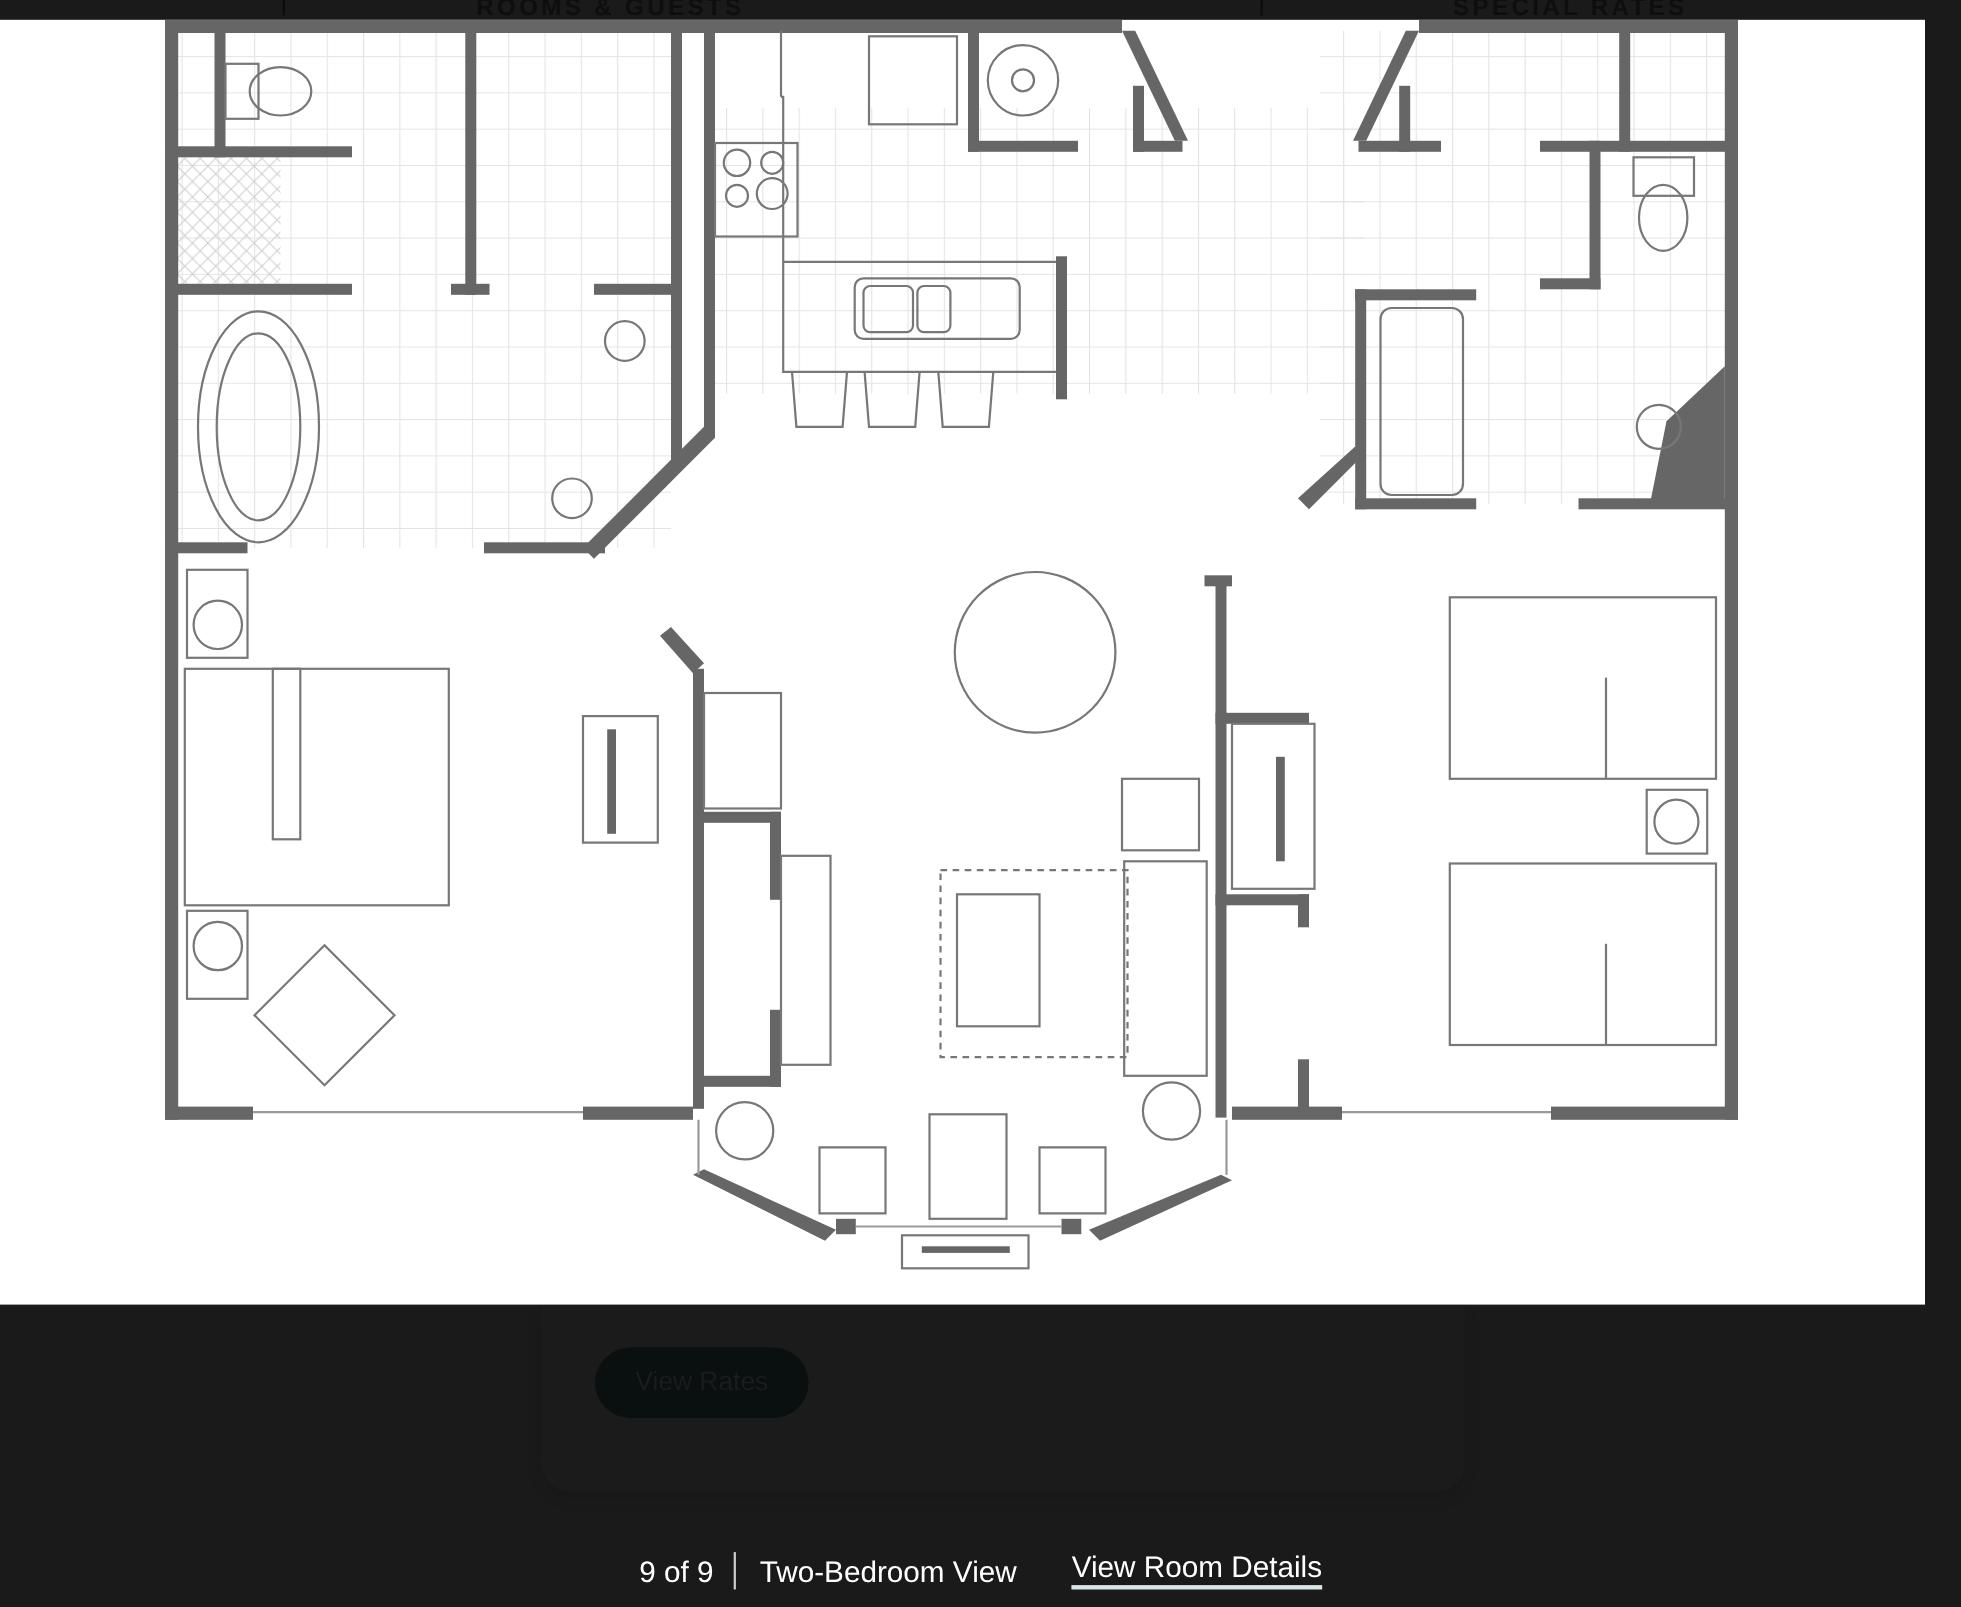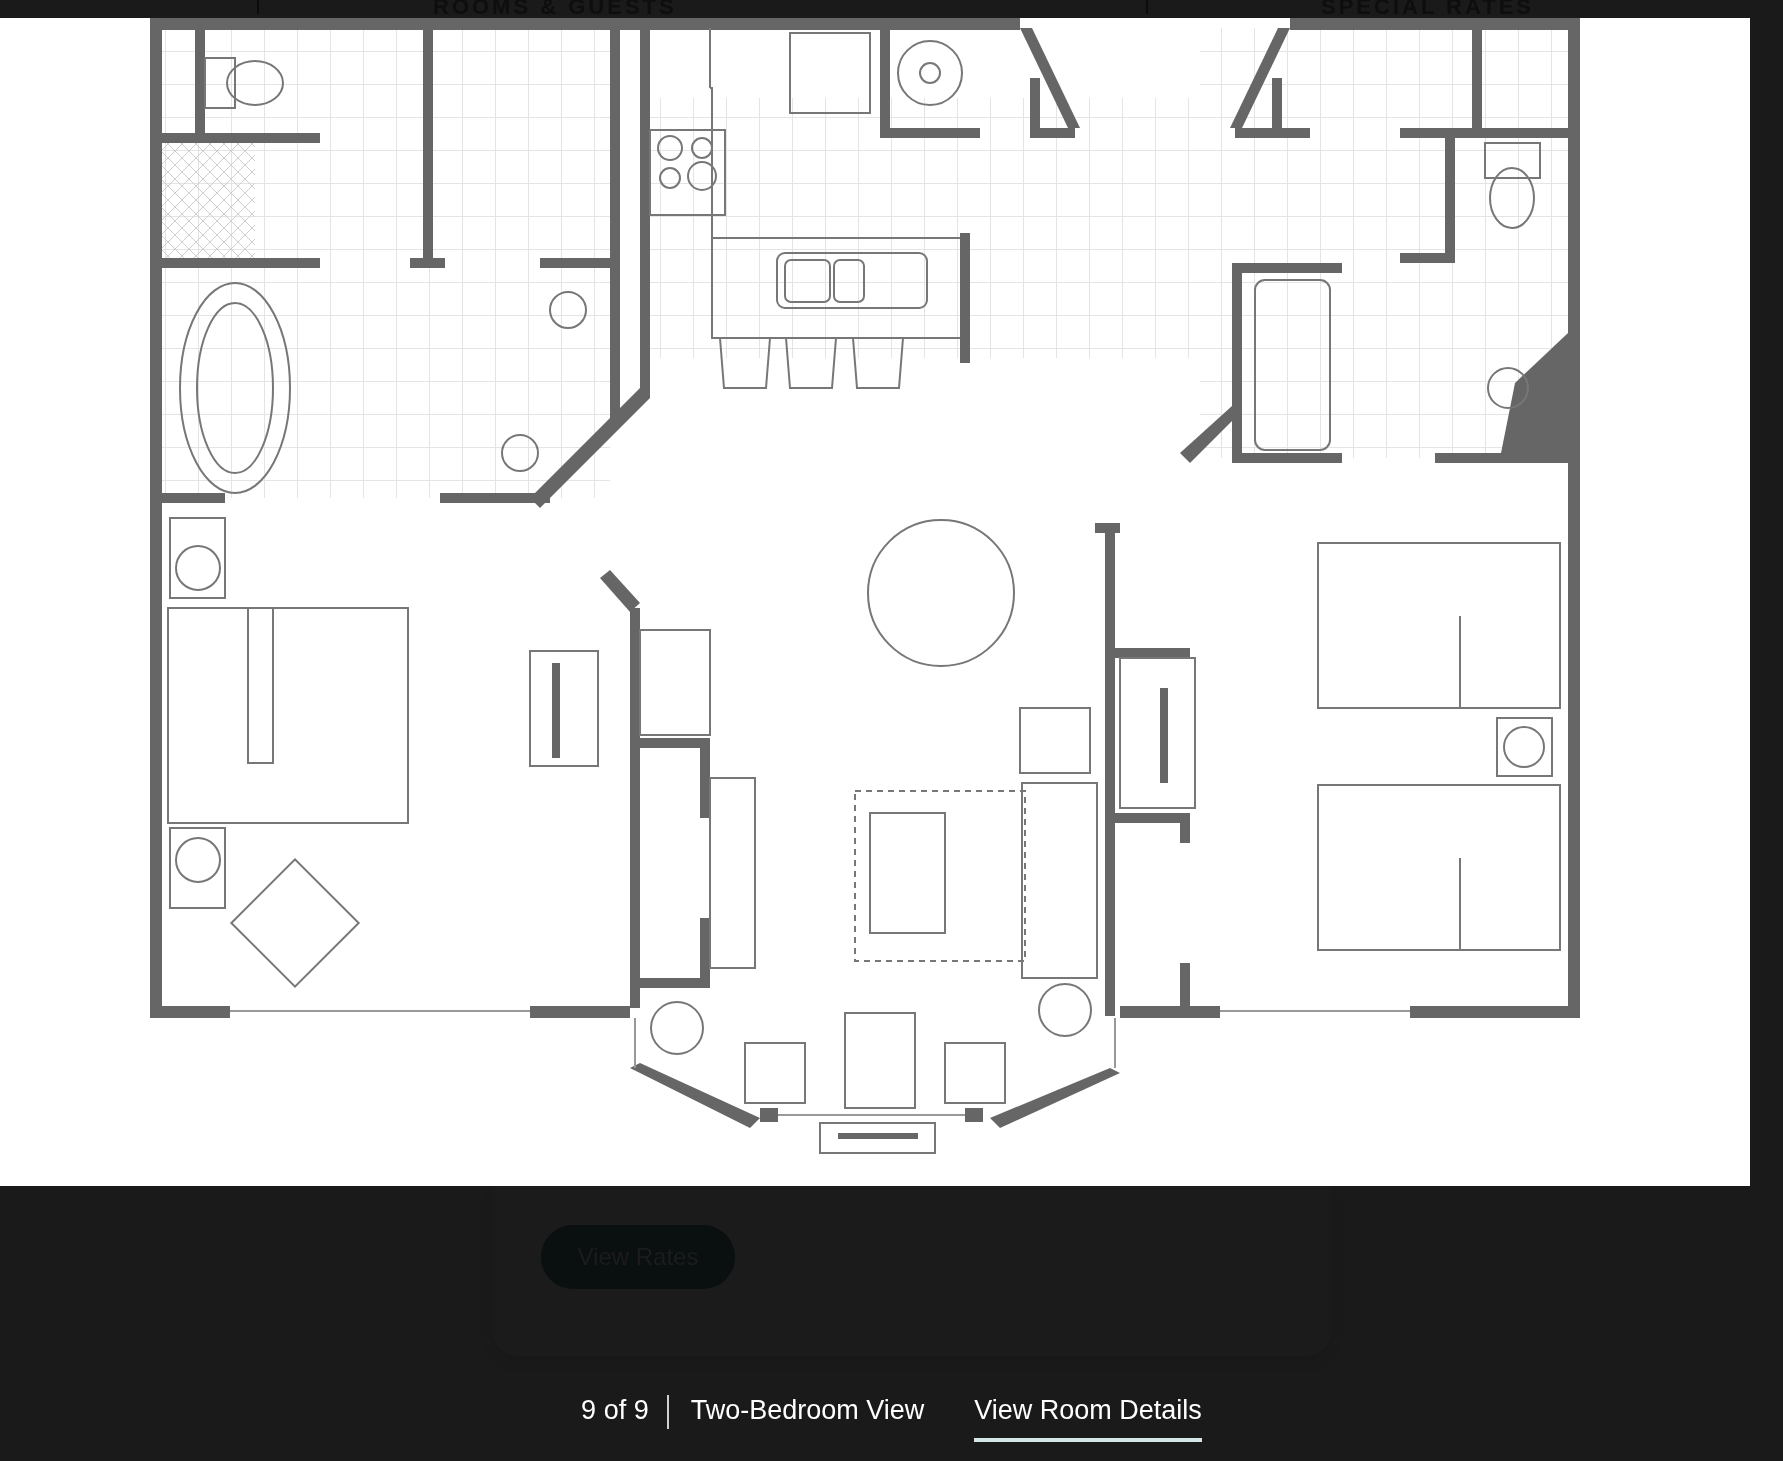--- a/index.html
+++ b/index.html
@@ -29,28 +29,28 @@
   }
   
   .lightbox-image {
     position:absolute; left:0; top:18px; width:1750px; height:1168px;
     background:#ffffff;
   }
   .lightbox-image svg { display:block; }
   
   .caption {
     position:absolute; left:0; top:1395px; width:1783px; height:50px;
-    display:flex; justify-content:center; align-items:flex-start;
+    display:flex; justify-content:center; align-items:flex-end;
     color:#ffffff; font-size:27px;
   }
   .caption .counter { margin-right:18px; }
   .caption .sep { width:2px; height:34px; background:#cfcfcf; margin-right:22px; }
   .caption .room-name { margin-right:50px; }
   .caption .details-link {
-    color:#ffffff; text-decoration:none; position:relative; padding-bottom:12px;
+    color:#ffffff; text-decoration:none; position:relative; padding-bottom:0;
     border-bottom:4px solid #d3e8e6; cursor:pointer;
   }
 </style>
 </head>
 <body>
 
 <div class="bg-tabs">
   <div class="bg-tab-divider" style="left:240px"></div>
   <div class="bg-tab" style="left:416px">ROOMS &amp; GUESTS</div>
   <div class="bg-tab-divider" style="left:1129px"></div>

